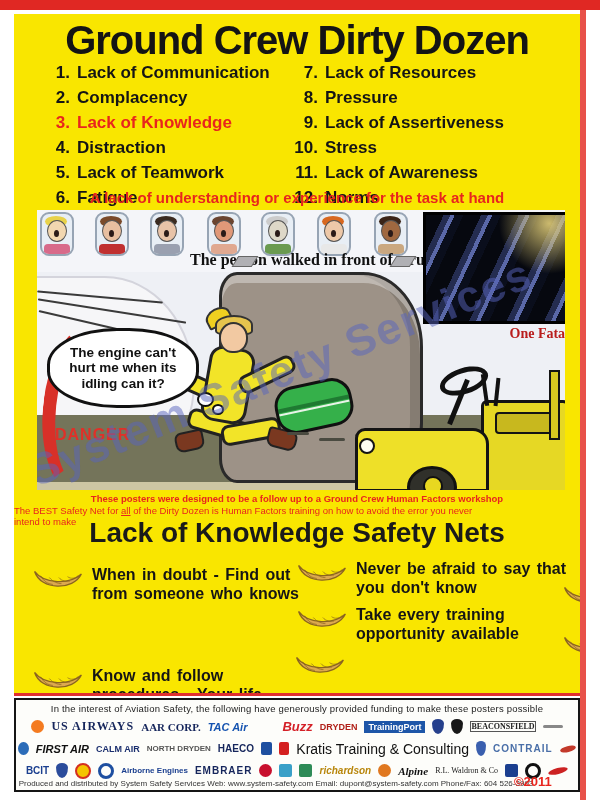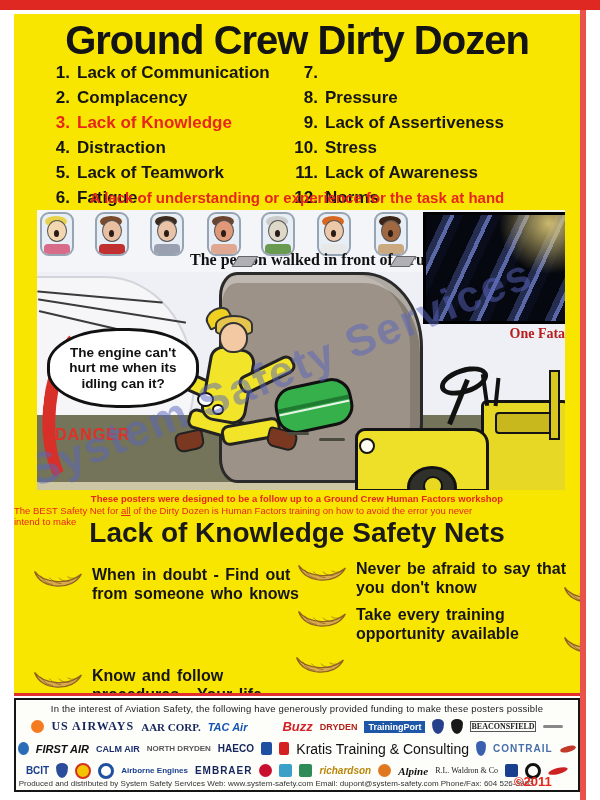--- a/index.html
+++ b/index.html
@@ -154,20 +154,21 @@
           <div class="dz-label">Lack of Teamwork</div>
         </div>
         <div class="dz-row">
           <div class="dz-num">6.</div>
           <div class="dz-label">Fatigue</div>
         </div>
       </div>
     <div class="abs dzcol" id="dzR">
         <div class="dz-row">
           <div class="dz-num">7.</div>
+          <div class="dz-label">Lack of Resources</div>
         </div>
         <div class="dz-row">
           <div class="dz-num">8.</div>
           <div class="dz-label">Pressure</div>
         </div>
         <div class="dz-row">
           <div class="dz-num">9.</div>
           <div class="dz-label">Lack of Assertiveness</div>
         </div>
         <div class="dz-row">

